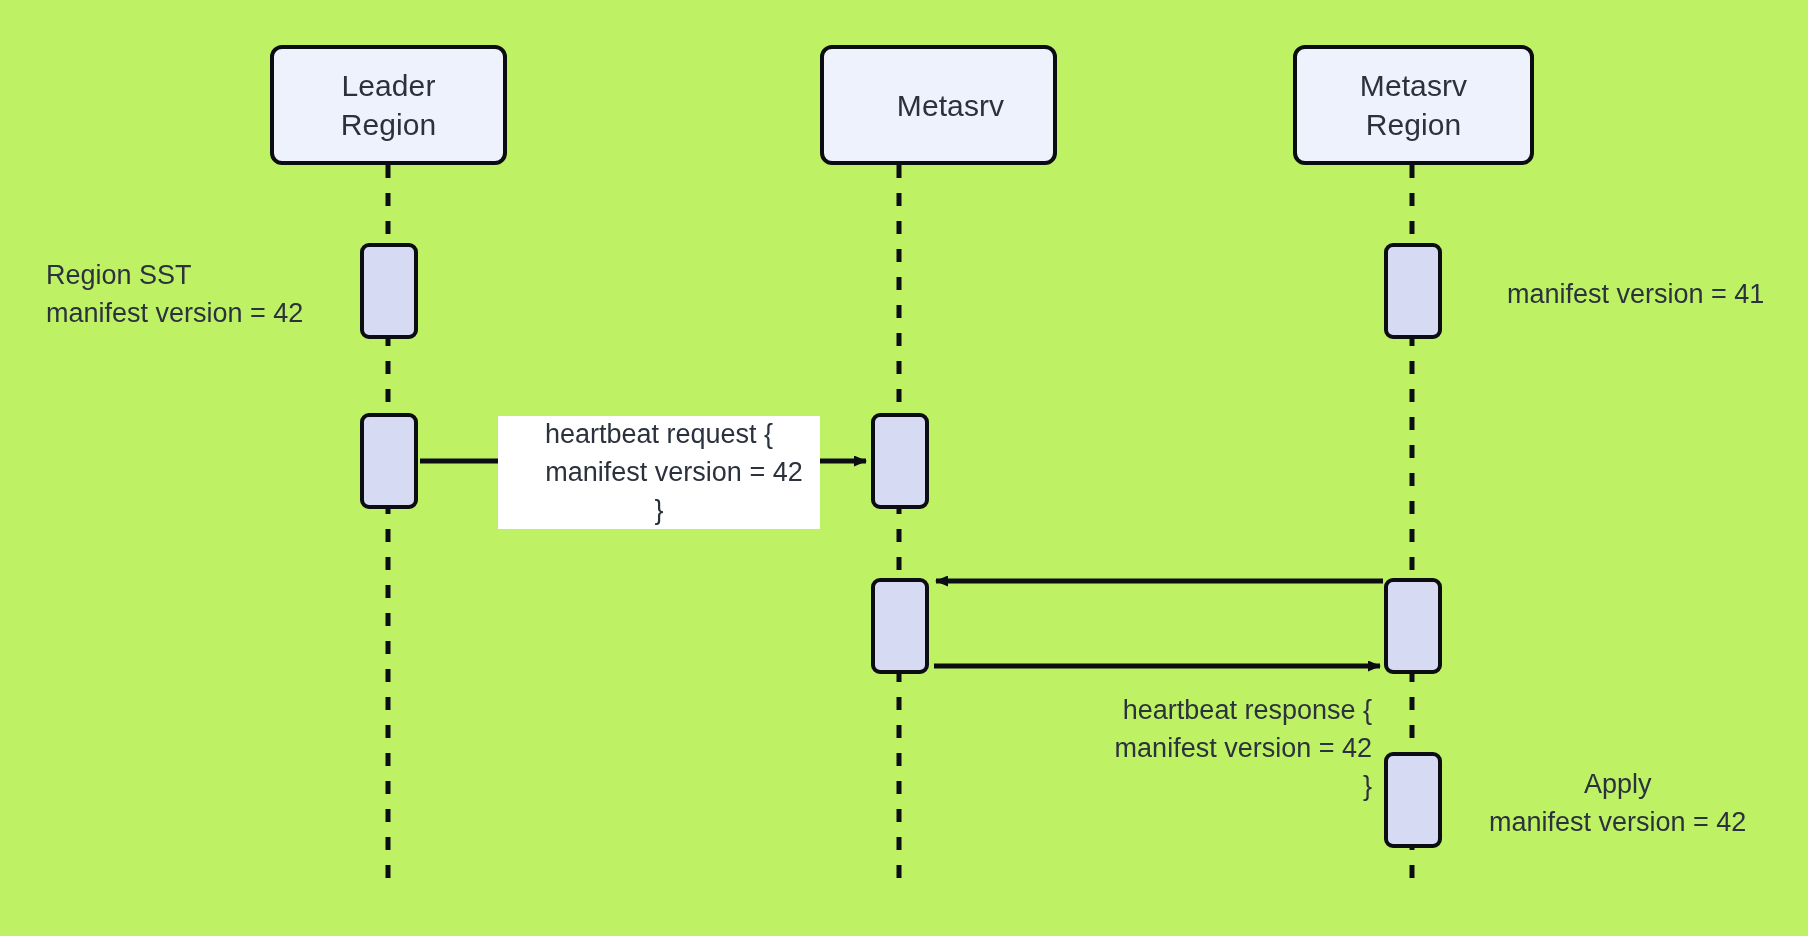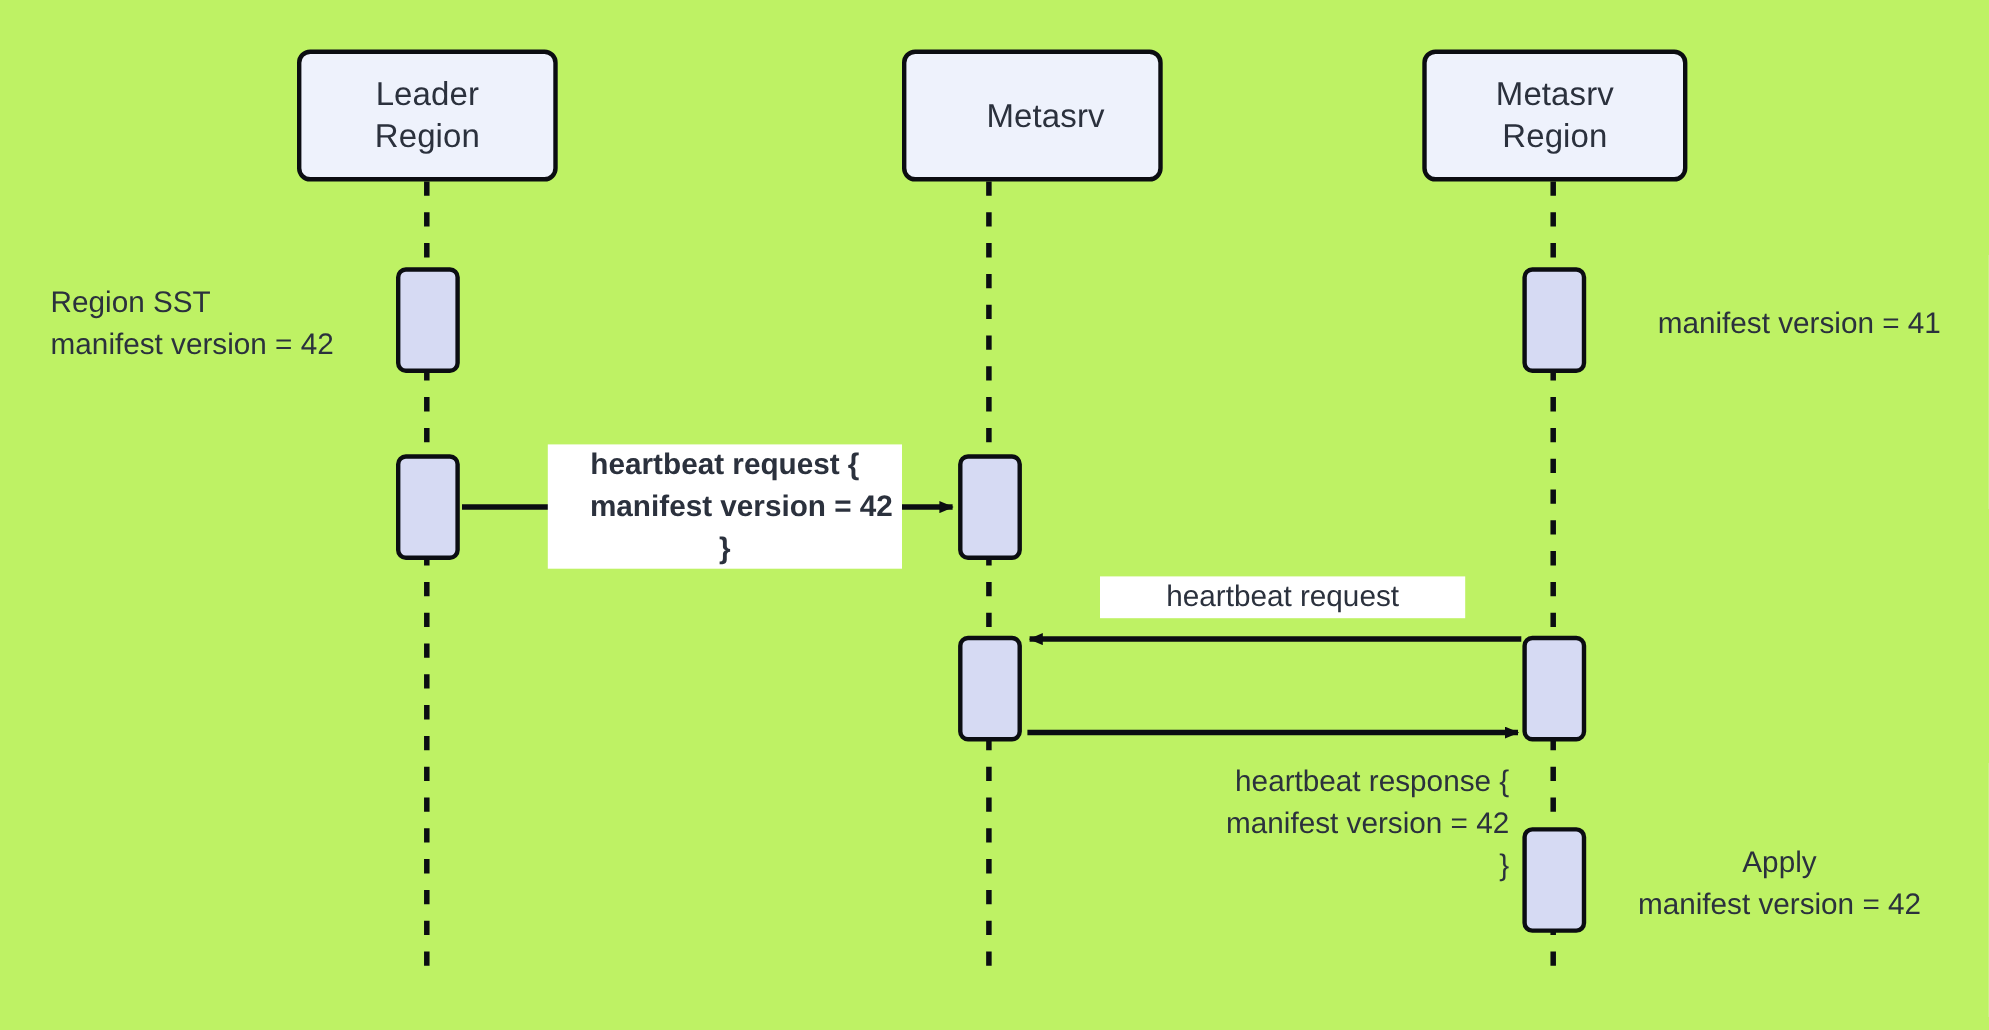--- a/index.html
+++ b/index.html
@@ -119,23 +119,22 @@
   <div class="activation" style="left:1384px; top:752px; width:58px; height:96px;"></div>
 
   <div class="note" style="left:46px; top:256px; text-align:left;"><span>Region SST</span>
 <span>manifest version = 42</span></div>
 
   <div class="note" style="left:1489px; top:275px; text-align:left;margin-left:18px;">manifest version = 41</div>
 
   <div class="note" style="left:1489px; top:765px; text-align:center;"><span>Apply</span>
 <span>manifest version = 42</span></div>
 
-  <div class="msg-label centered" style="left:498px; top:404px; width:310px;font-weight:bold;"><span>heartbeat request {</span>
+  <div class="msg-label centered" style="left:498px; top:416px; width:310px;"><span>heartbeat request {</span>
 <span>    manifest version = 42</span>
 <span>}</span></div>
 
-  <div class="msg-label centered" style="left:1000px; top:524px; width:320px;">heartbeat request</div>
 
   <div class="msg-label leftal" style="left:1026px; top:692px; width:340px; background:transparent;"><span>heartbeat response {</span>
 <span>   manifest version = 42</span>
 <span>}</span></div>
 
 </div>
 
 </body></html>

